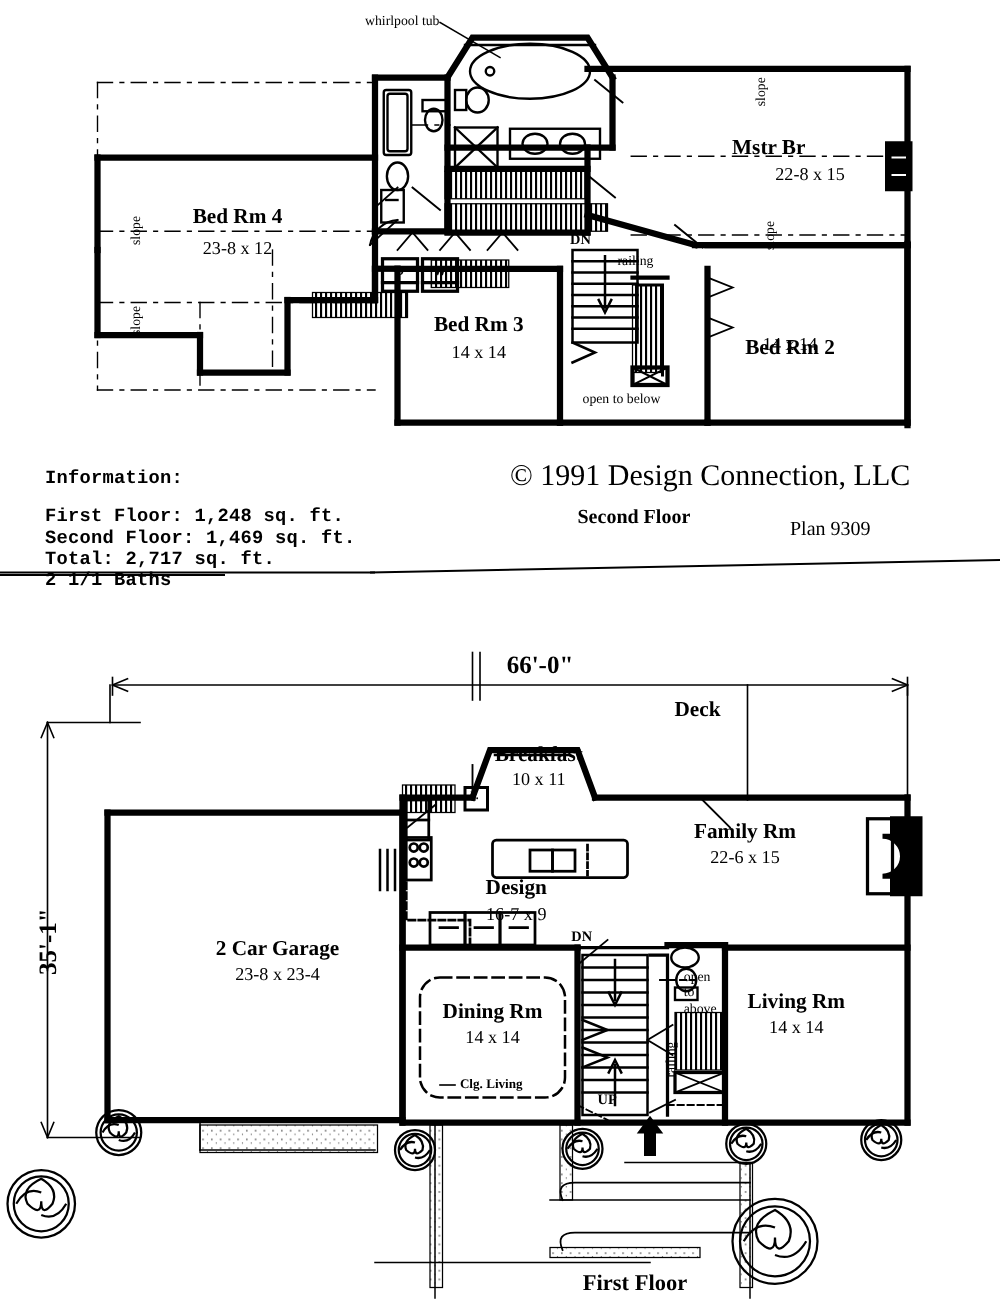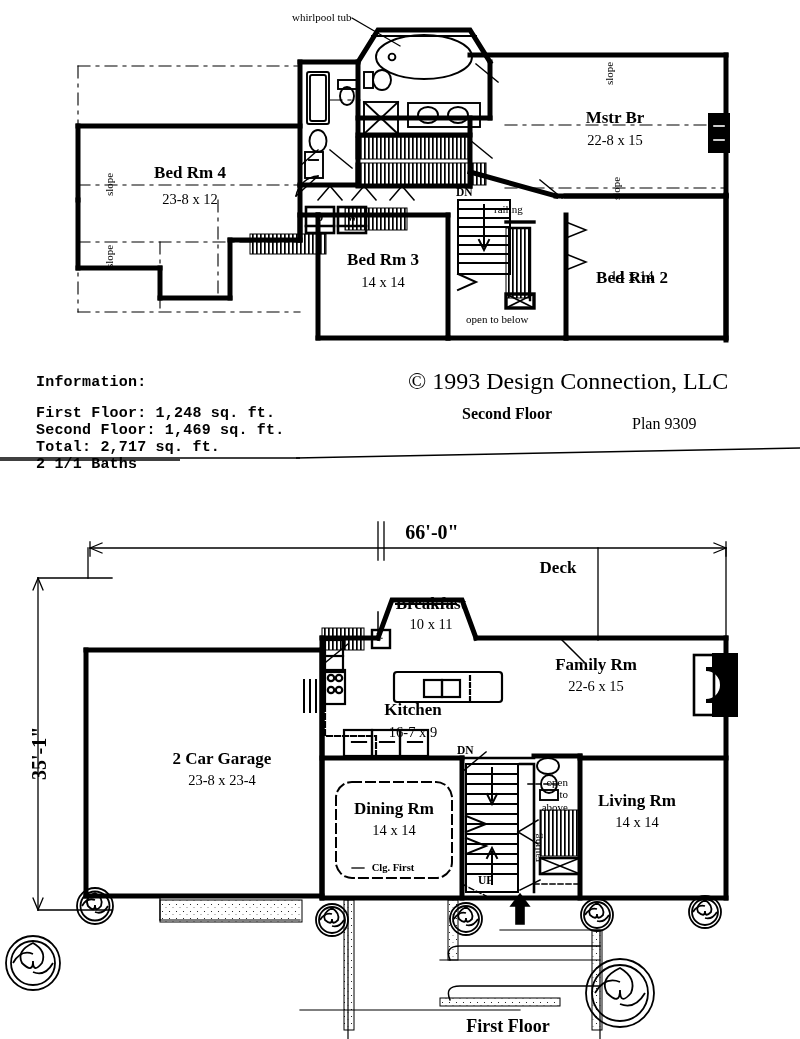--- a/index.html
+++ b/index.html
@@ -402,21 +402,21 @@
     <path d="M0 458 H300"></path>
     <path d="M296 458 L800 448"></path>
     <path d="M0 460 H180"></path>
   </g>
 </svg>
 
 <div class="lbl rm-name centered" style="left:190px;top:163px;">Bed Rm 4</div>
 <div class="lbl rm-dim centered" style="left:190px;top:191px;">23-8 x 12</div>
 
 <div class="lbl rm-name centered" style="left:615px;top:108px;">Mstr Br</div>
-<div class="lbl rm-dim centered" style="left:615px;top:132px;">22-8 x 15</div>
+<div class="lbl rm-dim centered" style="left:648px;top:132px;">22-8 x 15</div>
 
 <div class="lbl rm-name centered" style="left:383px;top:250px;">Bed Rm 3</div>
 <div class="lbl rm-dim centered" style="left:383px;top:274px;">14 x 14</div>
 
 <div class="lbl rm-name centered" style="left:632px;top:244px;margin-top:24px;">Bed Rm 2</div>
 <div class="lbl rm-dim centered" style="left:632px;top:268px;">14 x 14</div>
 
 <div class="lbl tiny" style="left:292px;top:11px;">whirlpool tub</div>
 <div class="lbl tiny-b" style="left:456px;top:186px;">DN</div>
 <div class="lbl tiny" style="left:494px;top:203px;">railing</div>
@@ -432,51 +432,51 @@
 
 <div style="position:absolute;left:36px;top:374px;">
   <div class="mono">Information:</div>
   <div style="height:14px"></div>
   <div class="mono">First Floor:  1,248 sq. ft.</div>
   <div class="mono">Second Floor: 1,469 sq. ft.</div>
   <div class="mono">Total: 2,717 sq. ft.</div>
   <div class="mono">2 1/1 Baths</div>
 </div>
 
-<div class="lbl cfont" style="left:408px;top:368px;font-size:24px;font-weight:normal;">© 1993 Design Connection, LLC</div>
+<div class="lbl cfont" style="left:408px;top:368px;font-size:24px;font-weight:normal;">© 1991 Design Connection, LLC</div>
 <div class="lbl cfont" style="left:462px;top:405px;font-size:16px;font-weight:bold;">Second Floor</div>
 <div class="lbl cfont" style="left:632px;top:415px;font-size:16px;font-weight:normal;">Plan 9309</div>
 
 <div class="lbl dimbig centered" style="left:432px;top:521px;">66'-0"</div>
 <div class="lbl dimbig vert" style="left:28px;top:780px;">35'-1"</div>
 
 <div class="lbl rm-name centered" style="left:558px;top:558px;">Deck</div>
 
 <div class="lbl rm-name centered" style="left:431px;top:594px;">Breakfast</div>
 <div class="lbl rm-dim centered" style="left:431px;top:616px;">10 x 11</div>
 
 <div class="lbl rm-name centered" style="left:596px;top:655px;">Family  Rm</div>
 <div class="lbl rm-dim centered" style="left:596px;top:678px;">22-6 x 15</div>
 
-<div class="lbl rm-name centered" style="left:413px;top:700px;">Kitchen</div>
+<div class="lbl rm-name centered" style="left:413px;top:700px;">Design</div>
 <div class="lbl rm-dim centered" style="left:413px;top:724px;">16-7 x 9</div>
 
 <div class="lbl rm-name centered" style="left:222px;top:749px;">2 Car Garage</div>
 <div class="lbl rm-dim centered" style="left:222px;top:772px;">23-8 x 23-4</div>
 
 <div class="lbl rm-name centered" style="left:394px;top:799px;">Dining  Rm</div>
 <div class="lbl rm-dim centered" style="left:394px;top:822px;">14 x 14</div>
 
 <div class="lbl rm-name centered" style="left:637px;top:791px;">Living  Rm</div>
 <div class="lbl rm-dim centered" style="left:637px;top:814px;">14 x 14</div>
 
 <div class="lbl tiny-b" style="left:376px;top:631px;font-size:9px;">P.</div>
 <div class="lbl tiny-b" style="left:457px;top:744px;">DN</div>
 <div class="lbl tiny-b" style="left:478px;top:874px;">UP</div>
 <div class="lbl tiny vert" style="left:531px;top:862px;">railing</div>
-<div style="position:absolute;left:524px;top:776px;text-align:right;width:44px;line-height:1.12;">
+<div style="position:absolute;left:547px;top:776px;text-align:left;width:44px;line-height:1.12;">
   <div class="tiny">open</div>
   <div class="tiny">to</div>
   <div class="tiny">above</div>
 </div>
-<div class="lbl tiny-b centered" style="left:393px;top:862px;font-size:10.5px;">Clg. First</div>
+<div class="lbl tiny-b centered" style="left:393px;top:862px;font-size:10.5px;">Clg. Living</div>
 
 <div class="lbl cfont centered" style="left:508px;top:1016px;font-size:18px;font-weight:bold;">First Floor</div>
 
 </body></html>

